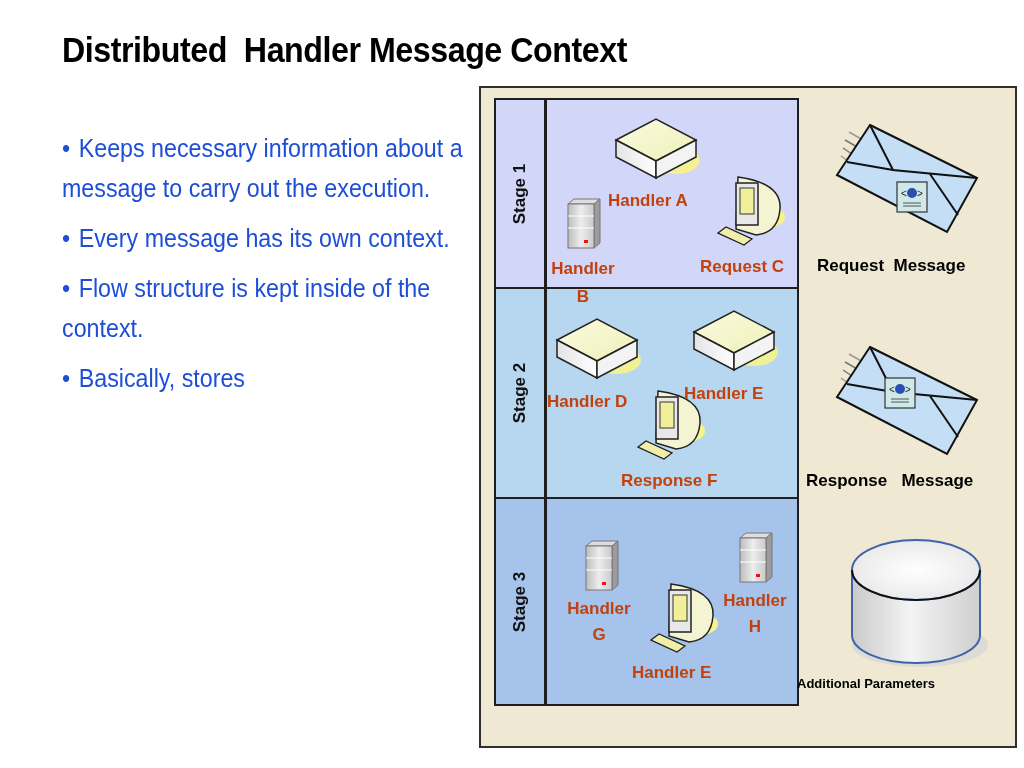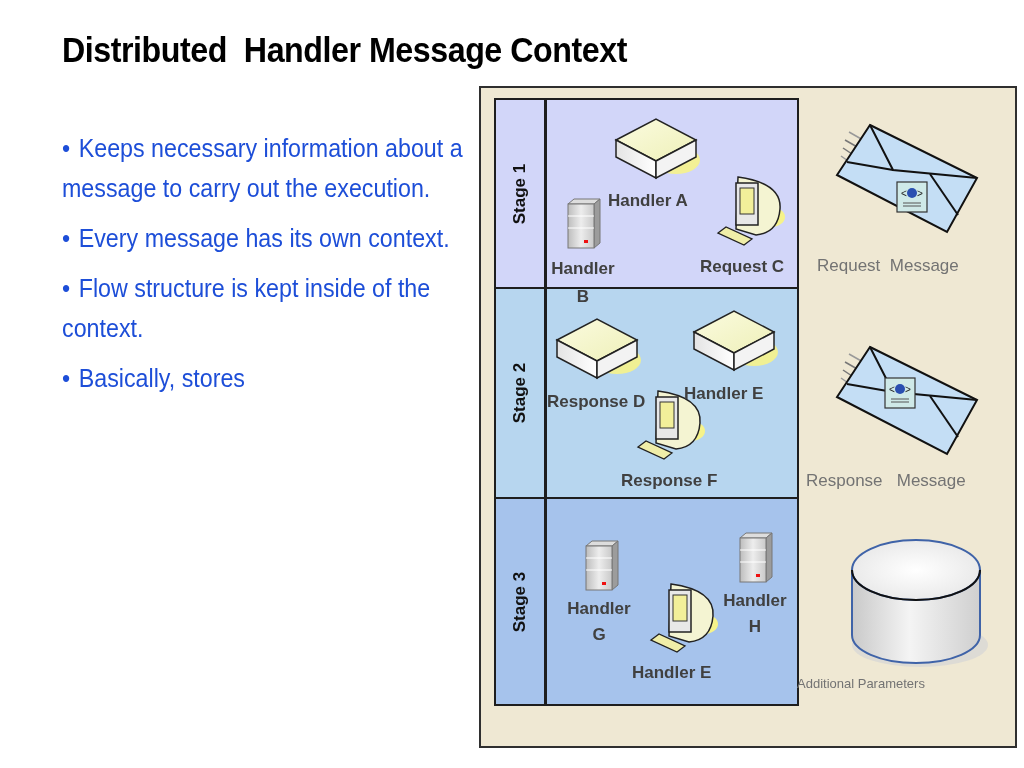--- a/index.html
+++ b/index.html
@@ -14,23 +14,23 @@
 
   .frame { position: absolute; left: 479px; top: 86px; width: 538px; height: 662px; background: #efe8d3; border: 2px solid #2f2f2f; box-sizing: border-box; }
   .stages { position: absolute; left: 494px; top: 98px; width: 305px; height: 608px; border: 2px solid #1e1e1e; box-sizing: border-box; }
   .stage { position: absolute; left: 0; width: 301px; border-bottom: 2px solid #1e1e1e; box-sizing: border-box; }
   .stage:last-child { border-bottom: none; }
   .s1 { top: 0; height: 189px; background: #d2d6f9; }
   .s2 { top: 189px; height: 210px; background: #b7d6ef; }
   .s3 { top: 399px; height: 205px; background: #a6c3ec; }
   .lane { position: absolute; left: 0; top: 0; bottom: 0; width: 48px; border-right: 3px solid #1e1e1e; }
   .lane-label { position: absolute; left: 24px; top: 50%; transform: translate(-50%, -50%) rotate(-90deg); font-weight: bold; font-size: 17px; color: #111; white-space: nowrap; }
-  .hlabel { position: absolute; font-weight: bold; font-size: 17px; color: #404040; text-align: center; line-height: 22px; white-space: nowrap; }
+  .hlabel { position: absolute; font-weight: bold; font-size: 17px; color: #c2410c; text-align: center; line-height: 22px; white-space: nowrap; }
   .icon { position: absolute; }
-  .side-label { position: absolute; font-weight: normal; font-size: 17px; color: #737373; white-space: pre; text-align: right; }
+  .side-label { position: absolute; font-weight: bold; font-size: 17px; color: #000000; white-space: pre; text-align: right; }
 </style>
 </head>
 <body>
 
 <svg width="0" height="0" style="position:absolute">
   <defs>
     <linearGradient id="gTop" x1="0" y1="0" x2="1" y2="1">
       <stop offset="0" stop-color="#fbfbe0"></stop>
         <stop offset="1" stop-color="#eef0b8"></stop>
     </linearGradient>
@@ -127,21 +127,21 @@
   <polygon points="2,24 42,45 42,62 2,41" fill="url(#gSide)" stroke="#222" stroke-width="1.5"></polygon>
   <polygon points="42,45 82,24 82,41 42,62" fill="#f3f3f3" stroke="#222" stroke-width="1.5"></polygon>
 </svg>
 <svg class="icon" style="left:636px;top:389px" width="72" height="72">
   <ellipse cx="55" cy="42" rx="14" ry="10" fill="#f6f38a"></ellipse>
   <path d="M22,2 Q66,8 64,34 Q62,58 40,60 L20,54 Z" fill="#f4f4d2" stroke="#222" stroke-width="1.5"></path>
   <rect x="20" y="8" width="22" height="42" fill="#e8e8e8" stroke="#222" stroke-width="1.5"></rect>
   <rect x="24" y="13" width="14" height="26" fill="#f2ef9a" stroke="#333" stroke-width="1"></rect>
   <polygon points="2,58 10,52 36,64 28,70" fill="#f0eea8" stroke="#222" stroke-width="1.3"></polygon>
 </svg>
-<div class="hlabel" style="left:547px;top:391px">Response D</div>
+<div class="hlabel" style="left:547px;top:391px">Handler D</div>
 <div class="hlabel" style="left:684px;top:383px">Handler E</div>
 <div class="hlabel" style="left:621px;top:470px">Response F</div>
 
 <svg class="icon" style="left:584px;top:540px" width="36" height="52">
   <polygon points="2,6 8,1 34,1 28,6" fill="#ddd" stroke="#777" stroke-width="1"></polygon>
   <polygon points="28,6 34,1 34,45 28,50" fill="#9c9c9c" stroke="#777" stroke-width="1"></polygon>
   <rect x="2" y="6" width="26" height="44" fill="url(#gTower)" stroke="#777" stroke-width="1"></rect>
   <line x1="2" y1="18" x2="28" y2="18" stroke="#fff"></line>
   <line x1="2" y1="30" x2="28" y2="30" stroke="#fff"></line>
   <rect x="18" y="42" width="4" height="3" fill="#e11"></rect>

